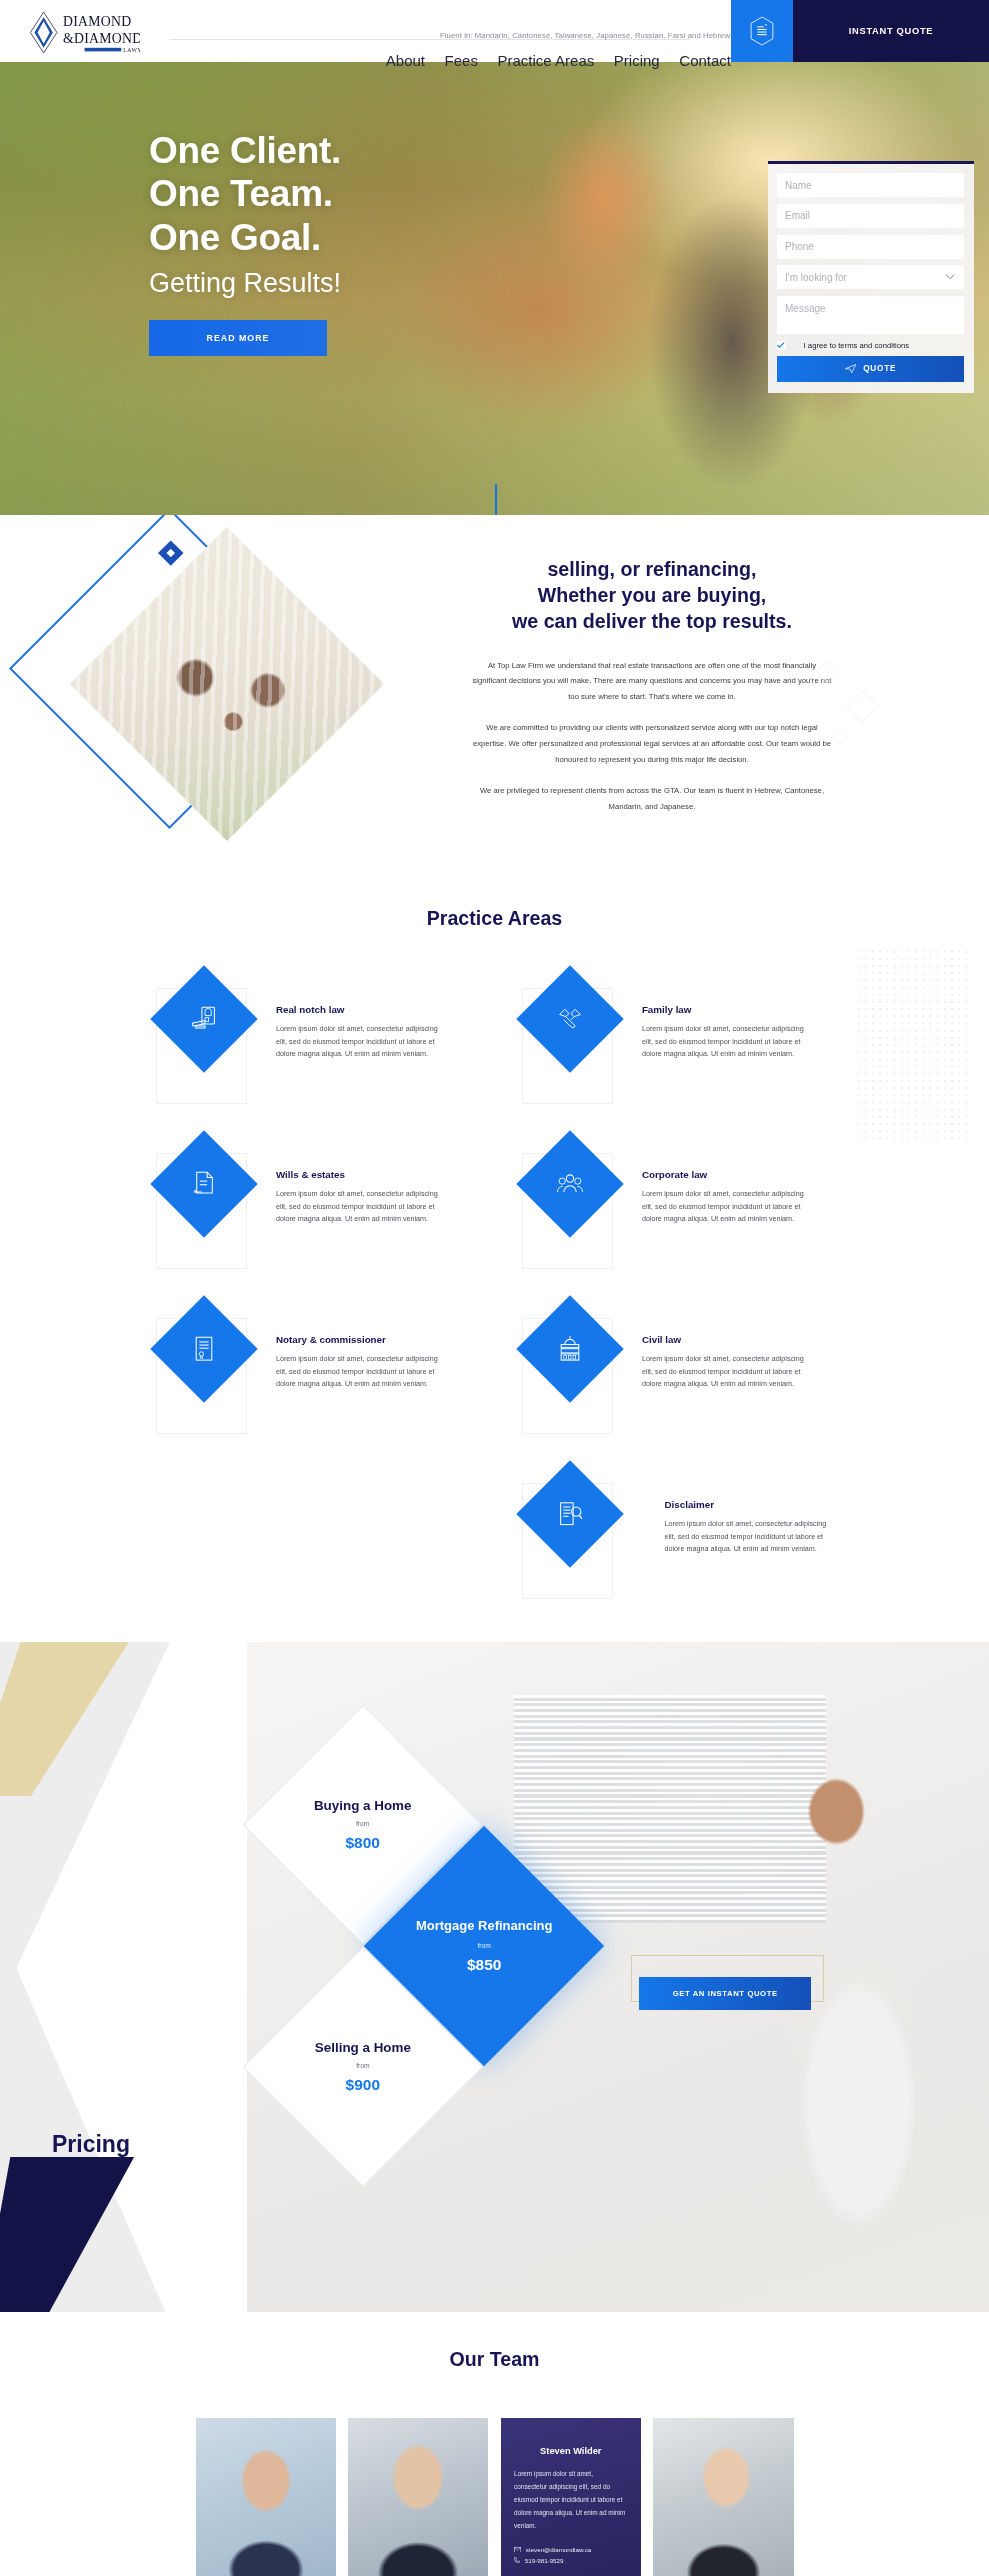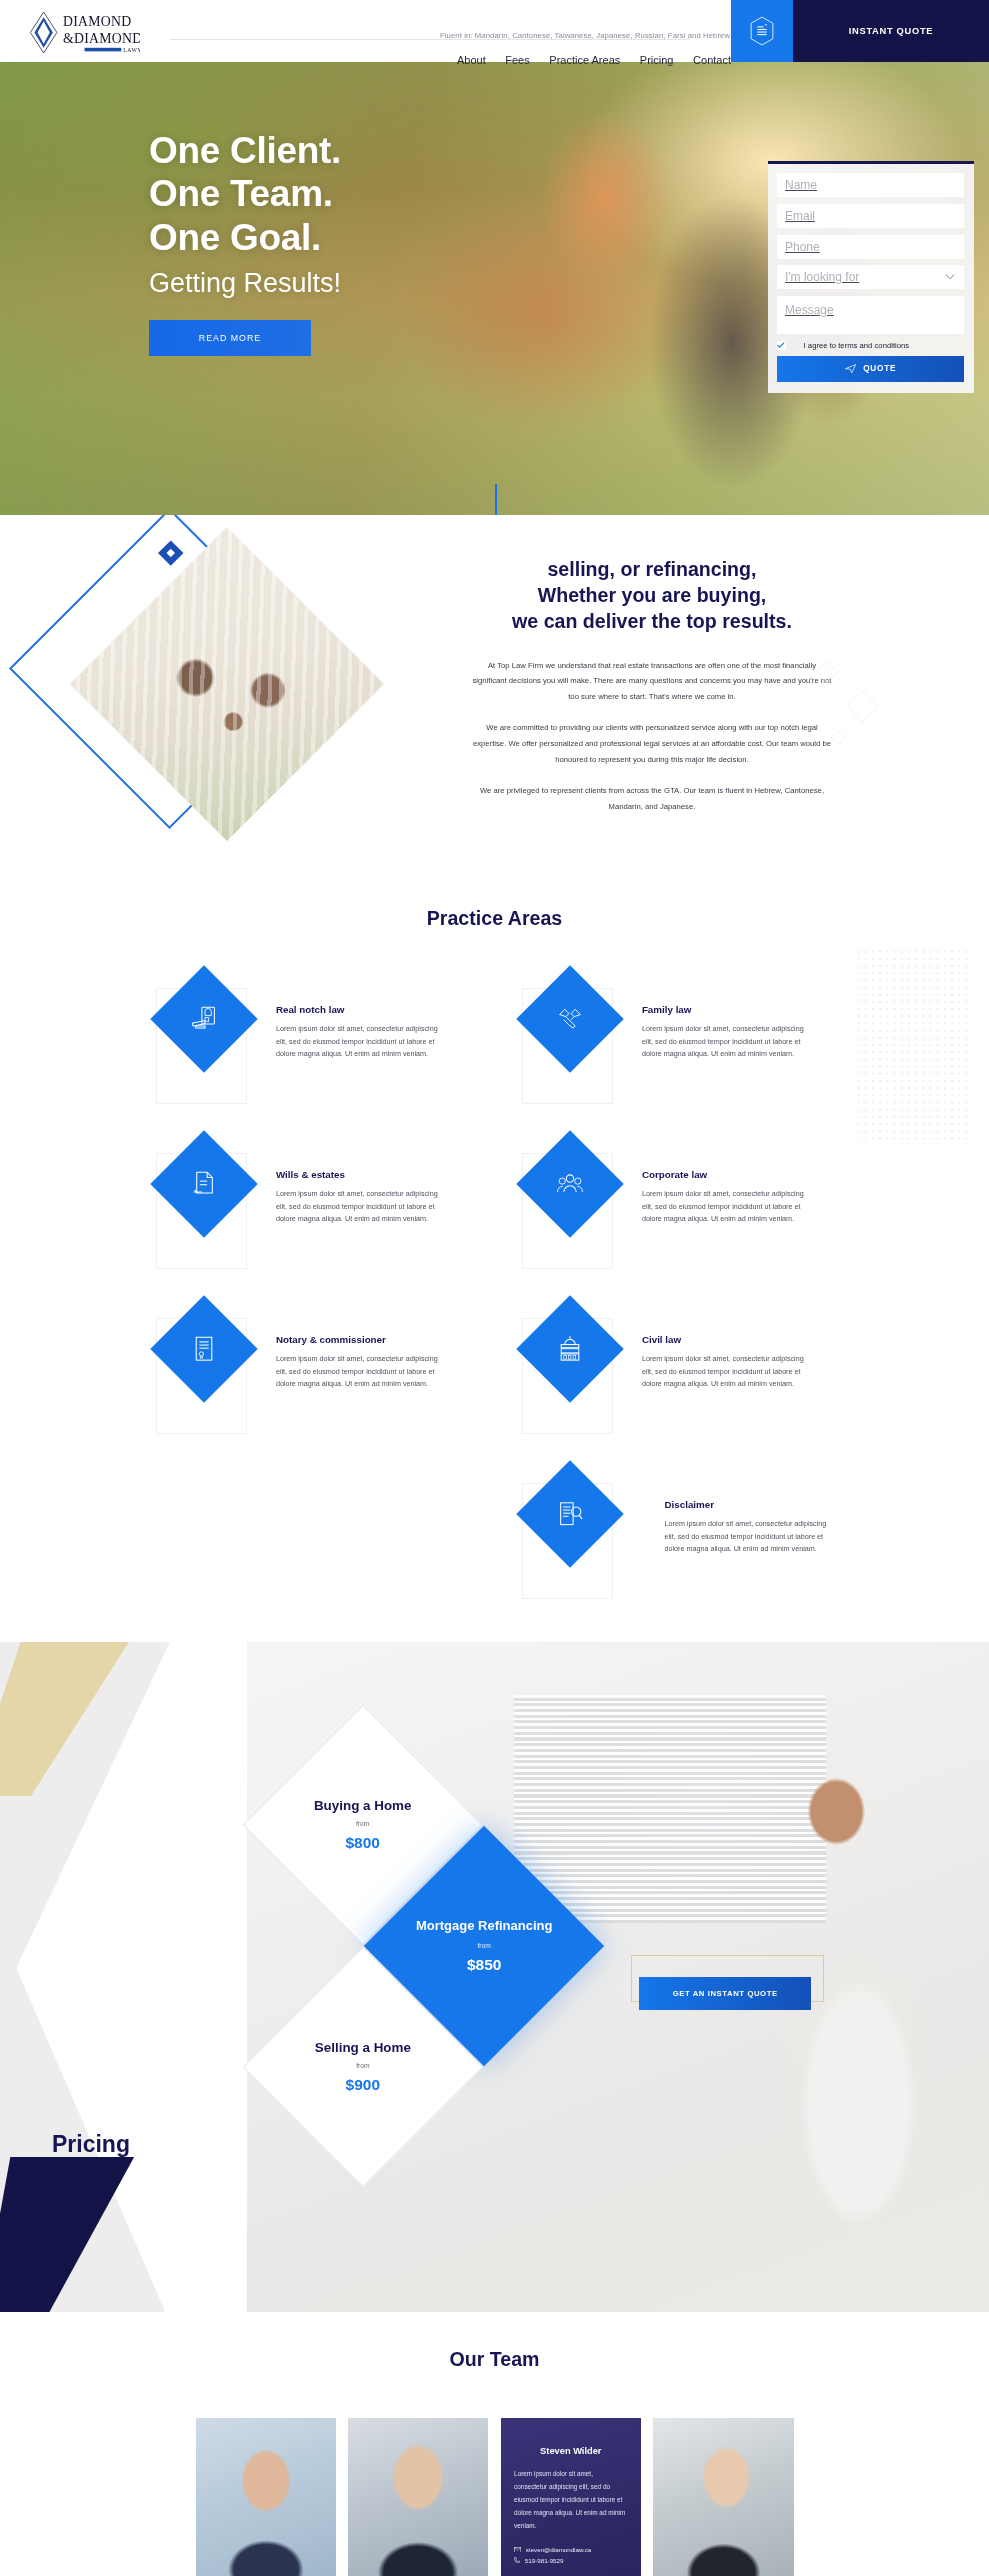--- a/index.html
+++ b/index.html
@@ -20,21 +20,21 @@
   }
   .fluent{
     position:absolute;left:440px;top:31px;font-size:7.7px;color:#8b8b99;letter-spacing:0.1px;white-space:nowrap;
   }
   .phone-top{
     position:absolute;left:734px;top:28px;font-size:10.8px;font-weight:bold;letter-spacing:0.3px;white-space:nowrap;
   }
   .phone-top .blue{color:#1573e6;}
   .phone-top .dk{color:#121240;}
   .nav{position:absolute;right:258px;top:60px;display:flex;gap:19.6px;transform:translateY(-50%);}
-  .nav a{color:#27273f;font-size:11px;text-decoration:none;white-space:nowrap;}
+  .nav a{color:#27273f;font-size:15px;text-decoration:none;white-space:nowrap;}
   .quote-icon-box{
     position:absolute;right:196px;top:0;width:62px;height:62px;background:#1577ea;
     display:flex;align-items:center;justify-content:center;
   }
   .quote-btn{
     position:absolute;right:0;top:0;width:196px;height:62px;background:#141347;
     display:flex;align-items:center;justify-content:center;color:#fff;
     font-size:9.3px;font-weight:bold;letter-spacing:0.7px;
   }
 
@@ -64,39 +64,39 @@
   .hero-title{
     position:absolute;left:149px;top:67px;
     font-size:37px;line-height:1.17;font-weight:bold;color:#fff;letter-spacing:-0.3px;
     text-shadow:0 1px 9.3px rgba(0,0,0,.18);
   }
   .hero-sub{
     position:absolute;left:149px;top:206px;font-size:27px;color:#fff;font-weight:300;
     text-shadow:0 1px 9.3px rgba(0,0,0,.18);
   }
   .read-more{
-    position:absolute;left:149px;top:258px;width:162px;height:36px;
+    position:absolute;left:149px;top:258px;width:178px;height:36px;
     background:linear-gradient(90deg,#1668e8 0%,#1f6ee4 100%);
     color:#fff;display:flex;align-items:center;justify-content:center;
-    font-size:8.8px;font-weight:normal;letter-spacing:1px;
+    font-size:8.8px;font-weight:bold;letter-spacing:1px;
   }
   .hero-divider{
     position:absolute;left:495px;top:422px;width:1.5px;height:116px;background:#1573e6;z-index:20;
   }
 
   
   .hero-form{
     position:absolute;right:15.5px;top:99px;width:206px;
     background:rgba(245,245,247,.94);padding:9.3px 9.3px 11.3px 9.3px;
     border-top:3.1px solid #171554;z-index:10;
   }
   .hf-field{
     width:100%;height:24px;background:#fff;border:0;margin-bottom:6.7px;
-    padding:0 8.2px;font-size:12px;font-family:inherit;color:#4a4a57;
-    display:flex;align-items:center;text-decoration:underline;
+    padding:0 8.2px;font-size:10px;font-family:inherit;color:#4a4a57;
+    display:flex;align-items:center;
   }
   .hf-field::placeholder{color:#b0b0ba;}
   .hf-select{position:relative;}
   .hf-select .chev{
     position:absolute;right:9.3px;top:50%;transform:translateY(-50%);pointer-events:none;
   }
   .hf-msg{height:38px;align-items:flex-start;padding-top:7.2px;resize:none;}
   .hf-check{display:flex;align-items:center;gap:18px;margin:3.1px 0 6.2px 0;font-size:7.7px;color:#1c1c30;}
   .hf-check .box{
     width:8.8px;height:8.8px;background:#fff;display:flex;align-items:center;justify-content:center;

